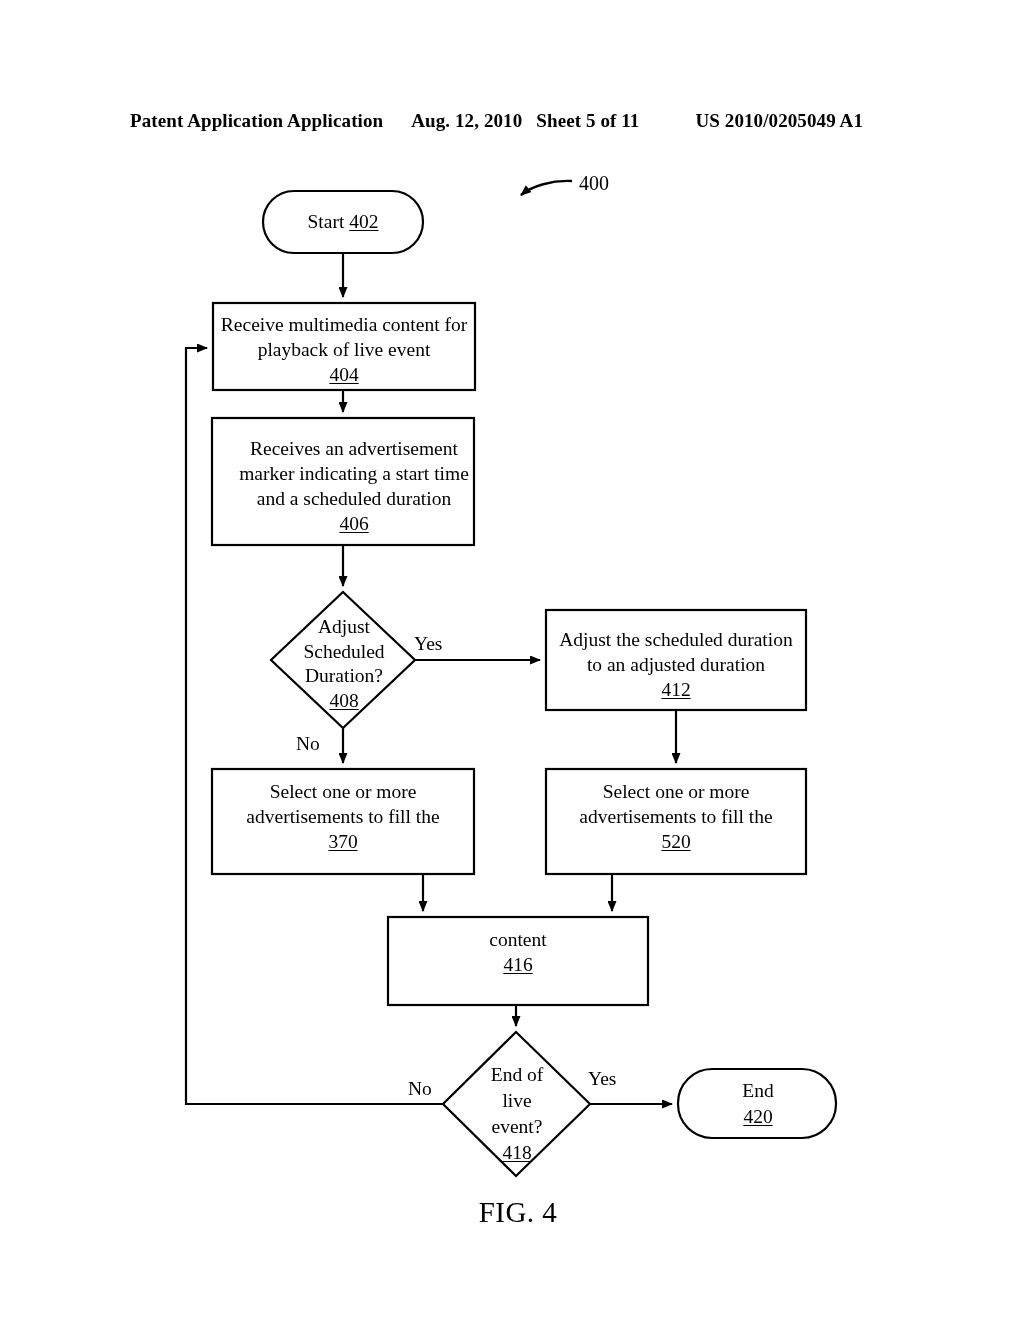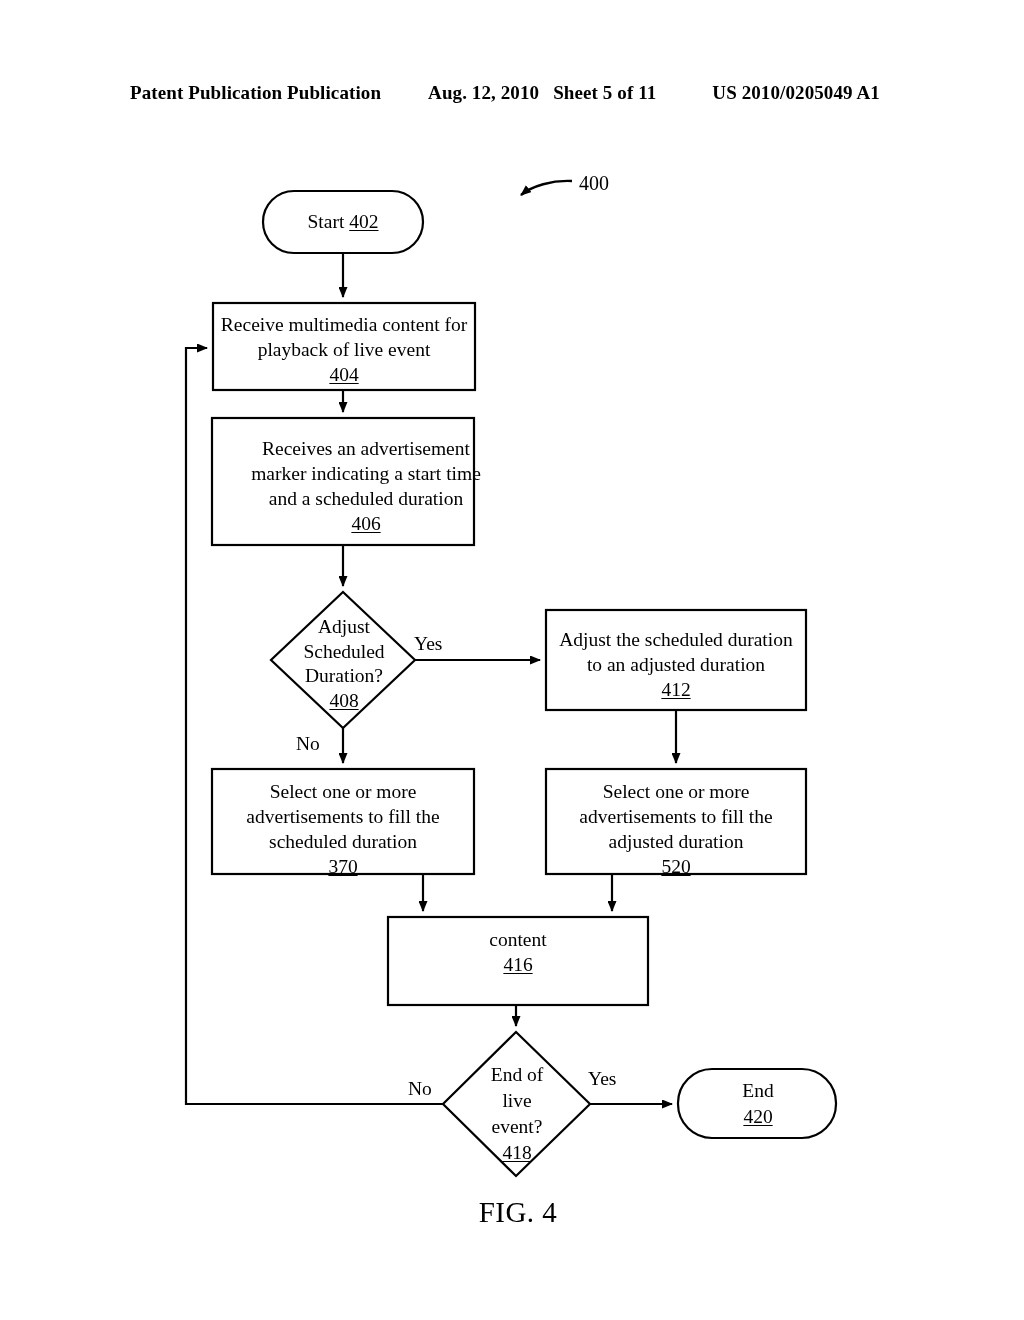--- a/index.html
+++ b/index.html
@@ -25,23 +25,23 @@
     width: 764px;
     height: 26px;
     display: flex;
     align-items: baseline;
     font-weight: bold;
     font-size: 19px;
     letter-spacing: 0.1px;
     white-space: nowrap;
   }
   #page-header .h-left   { flex: 0 0 auto; }
-  #page-header .h-mid    { flex: 0 0 auto; margin-left: 47px; }
+  #page-header .h-mid    { flex: 0 0 auto; margin-left: 28px; }
   #page-header .h-mid2   { flex: 0 0 auto; margin-left: 14px; }
-  #page-header .h-right  { flex: 0 0 auto; margin-left: 56px; }
+  #page-header .h-right  { flex: 0 0 auto; margin-left: 56px; margin-top: 28px; }
 
   
   #figure-canvas {
     position: absolute;
     left: 0;
     top: 0;
     width: 1024px;
     height: 1320px;
   }
   #figure-canvas svg {
@@ -67,21 +67,21 @@
     position: absolute;
     font-size: 19.5px;
     line-height: 22px;
     color: #000;
     white-space: nowrap;
   }
 
   
   #text-start      { left: 263px;  top: 209px;  width: 160px; }
   #text-404        { left: 213px;  top: 312px;  width: 262px; }
-  #text-406        { left: 224px;  top: 436px;  width: 284px; }
+  #text-406        { left: 212px;  top: 436px;  width: 284px; }
   #text-408        { left: 278px;  top: 615px;  width: 132px; line-height: 24.5px; }
   #text-412        { left: 546px;  top: 627px;  width: 260px; }
   #text-410        { left: 212px;  top: 779px;  width: 262px; }
   #text-414        { left: 546px;  top: 779px;  width: 260px; }
   #text-416        { left: 388px;  top: 927px;  width: 260px; }
   #text-418        { left: 468px;  top: 1062px; width: 98px;  line-height: 26px; }
   #text-end        { left: 700px;  top: 1078px; width: 116px; line-height: 26px; }
 
   
   #label-yes-408   { left: 414px;  top: 633px; }
@@ -108,21 +108,21 @@
     font-size: 29px;
     letter-spacing: 0.5px;
     color: #000;
     margin-left: 6px;
   }
 </style>
 </head>
 <body>
 
 <div id="page-header">
-  <span class="h-left">Patent Publication Publication</span>
+  <span class="h-left">Patent Application Application</span>
   <span class="h-mid">Aug. 12, 2010</span>
   <span class="h-mid2">Sheet 5 of 11</span>
   <span class="h-right">US 2010/0205049 A1</span>
 </div>
 
 <div id="figure-canvas">
 
   <svg width="1024" height="1320" viewBox="0 0 1024 1320">
     <defs>
       <marker id="arrow" markerWidth="11" markerHeight="9" refX="10" refY="4.5" orient="auto" markerUnits="userSpaceOnUse">
@@ -209,28 +209,26 @@
 
   <div class="node-text" id="text-412">
     <div>Adjust the scheduled duration</div>
     <div>to an adjusted duration</div>
     <div class="ref" style="display:inline-block">412</div>
   </div>
 
   <div class="node-text" id="text-410">
     <div>Select one or more</div>
     <div>advertisements to fill the</div>
-    <div>scheduled duration</div>
     <div class="ref" style="display:inline-block">370</div>
   </div>
 
   <div class="node-text" id="text-414">
     <div>Select one or more</div>
     <div>advertisements to fill the</div>
-    <div>adjusted duration</div>
     <div class="ref" style="display:inline-block">520</div>
   </div>
 
   <div class="node-text" id="text-416">
     <div>content</div>
     <div class="ref" style="display:inline-block">416</div>
   </div>
 
   <div class="node-text" id="text-418">
     <div>End of</div>

